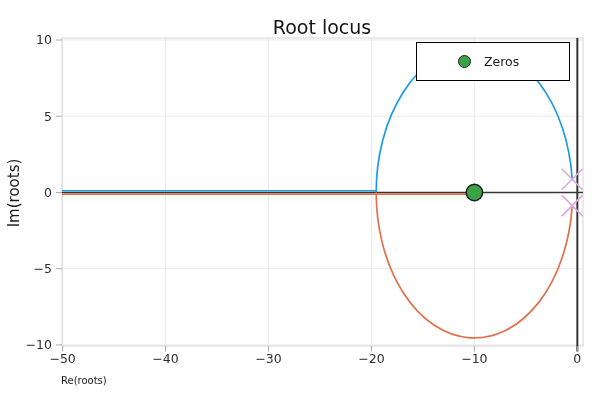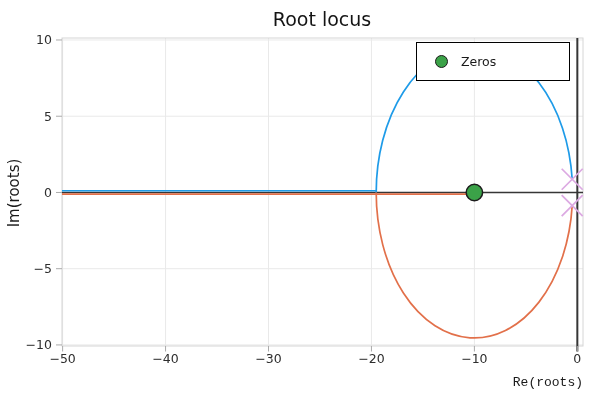--- a/index.html
+++ b/index.html
@@ -1,27 +1,27 @@
 <!DOCTYPE html>
 <html><head>
 <meta charset="utf-8">
 <style>
   html,body{margin:0;padding:0;background:#ffffff;}
   body{width:600px;height:400px;overflow:hidden;font-family:"DejaVu Sans",sans-serif;}
   .fig{position:relative;width:600px;height:400px;background:#fff;}
   #plot{position:absolute;left:0;top:0;}
-  .title{position:absolute;left:61px;top:8px;width:522px;text-align:center;
+  .title{position:absolute;left:61px;top:16px;width:522px;text-align:center;
          font-size:19px;color:#141414;}
-  .xlabel{position:absolute;left:61px;top:375px;width:522px;text-align:right;
-          font-size:13px;color:#1a1a1a;font-family:Liberation Mono, monospace;}
+  .xlabel{position:absolute;left:61px;top:375px;width:522px;text-align:left;
+          font-size:10px;color:#1a1a1a;}
   .ylabel{position:absolute;width:308px;left:-140px;top:184px;text-align:center;
           font-size:15px;color:#1a1a1a;transform:rotate(-90deg);}
   .legend{position:absolute;left:416px;top:42px;width:154px;height:39px;
           background:#ffffff;border:1.3px solid #000;box-sizing:border-box;
-          display:flex;flex-direction:column;justify-content:center;z-index:5;}
+          display:flex;flex-direction:column;justify-content:center;z-index:5;padding-left:23px;}
   .lg-row{display:flex;align-items:center;height:15px;padding-left:13px;}
   .lg-marker{width:22px;display:flex;align-items:center;justify-content:center;flex:0 0 22px;}
   .lg-circle{width:11px;height:11px;border-radius:50%;border:1.5px solid #1c1c1c;box-sizing:content-box;}
   .lg-label{font-size:12.5px;color:#1a1a1a;margin-left:9px;white-space:nowrap;line-height:15px;}
 </style>
 </head>
 <body>
 
 <div class="fig">
   <svg id="plot" width="600" height="400">

